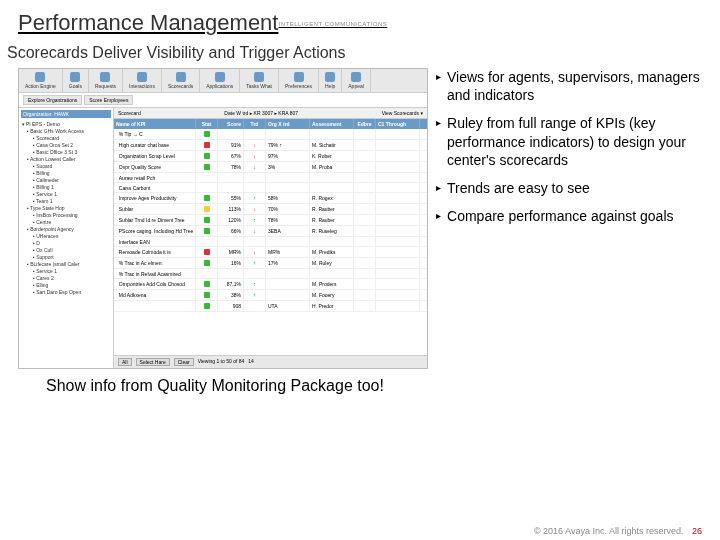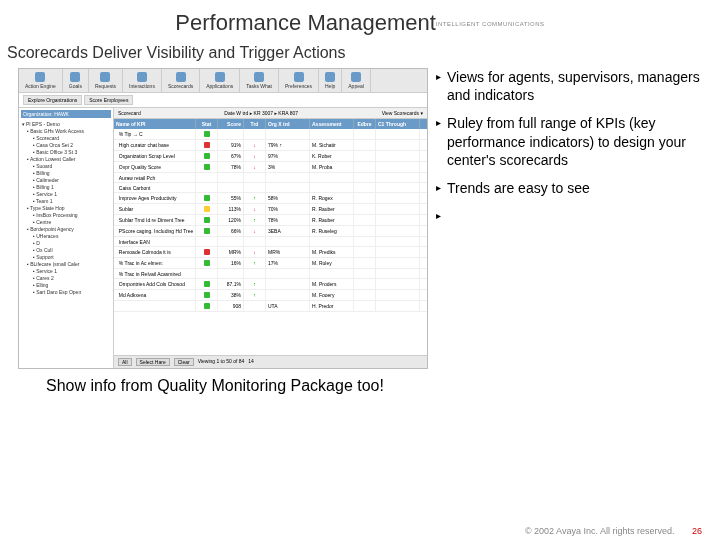--- a/index.html
+++ b/index.html
@@ -1,18 +1,18 @@
 <!DOCTYPE html>
 <html><head>
 <meta charset="utf-8">
 <style>
   * { box-sizing: border-box; margin: 0; padding: 0; }
   body { width: 720px; height: 540px; font-family: Arial, sans-serif; background: #fff; overflow: hidden; position: relative; }
   .hdr { padding: 10px 18px 4px; }
-  .hdr-row { display: flex; justify-content: center; align-items: center; }
+  .hdr-row { display: flex; justify-content: flex-start; align-items: center; text-decoration: underline; }
   .title { font-size: 22px; font-weight: 400; color: #333; }
   .logo { font-size: 22px; font-weight: 700; color: #c00; letter-spacing: -1px; }
   .tagline { font-size: 6px; color: #888; text-align: right; margin-top: 2px; letter-spacing: 0.5px; }
   .subtitle { font-size: 16px; color: #333; padding: 4px 7px 6px; }
   .main { display: flex; padding: 0 18px; gap: 8px; }
   .shot { width: 410px; font-size: 6px; border: 1px solid #bbb; background: #f4f4f4; }
   .toolbar { display: flex; background: #e8e8e8; border-bottom: 1px solid #ccc; }
   .tb-item { padding: 3px 6px; display: flex; flex-direction: column; align-items: center; gap: 1px; border-right: 1px solid #ccc; }
   .tb-ico { width: 10px; height: 10px; background: #6a9bc8; border-radius: 2px; }
   .tb-lbl { font-size: 5px; color: #333; }
@@ -43,21 +43,21 @@
   .green { background: #3b3; }
   .red { background: #d33; }
   .yellow { background: #fc3; }
   .grid-ft { background: #e8e8e8; border-top: 1px solid #ccc; padding: 2px 4px; font-size: 5px; display: flex; gap: 4px; }
   .btn-sm { background: #ddd; border: 1px solid #aaa; padding: 0 3px; }
   .bullets { flex: 1; font-size: 14px; color: #000; line-height: 1.3; }
   .bullet { display: flex; margin-bottom: 10px; }
   .bullet-mk { margin-right: 6px; margin-top: 2px; font-size: 10px; }
   .callout { font-size: 16px; color: #000; padding: 8px 18px; margin-left: 28px; }
   .ftr { position: absolute; bottom: 4px; right: 18px; font-size: 9px; color: #888; }
-  .ftr .pg { color: #c00; margin-left: 15px; }
+  .ftr .pg { color: #c00; margin-left: 6px; }
 </style>
 </head>
 <body>
 
 <div class="hdr">
   <div class="hdr-row">
     <div class="title">Performance Management</div>
     <div>
       <div class="tagline">INTELLIGENT COMMUNICATIONS</div>
     </div>
@@ -359,22 +359,23 @@
       <div class="bullet">
         <span class="bullet-mk">▸</span>
         <span>Ruley from full range of KPIs (key performance indicators) to design your center's scorecards</span>
       </div>
       <div class="bullet">
         <span class="bullet-mk">▸</span>
         <span>Trends are easy to see</span>
       </div>
       <div class="bullet">
         <span class="bullet-mk">▸</span>
+        <span>Compare performance against goals</span>
       </div>
     </div>
 </div>
 
 <div class="callout">Show info from Quality Monitoring Package too!</div>
 
 <div class="ftr">
-  <span>© 2002 Avaya Inc. All rights reserved.</span>
+  <span>© 2016 Avaya Inc. All rights reserved.</span>
   <span class="pg">26</span>
 </div>
 
 </body></html>

